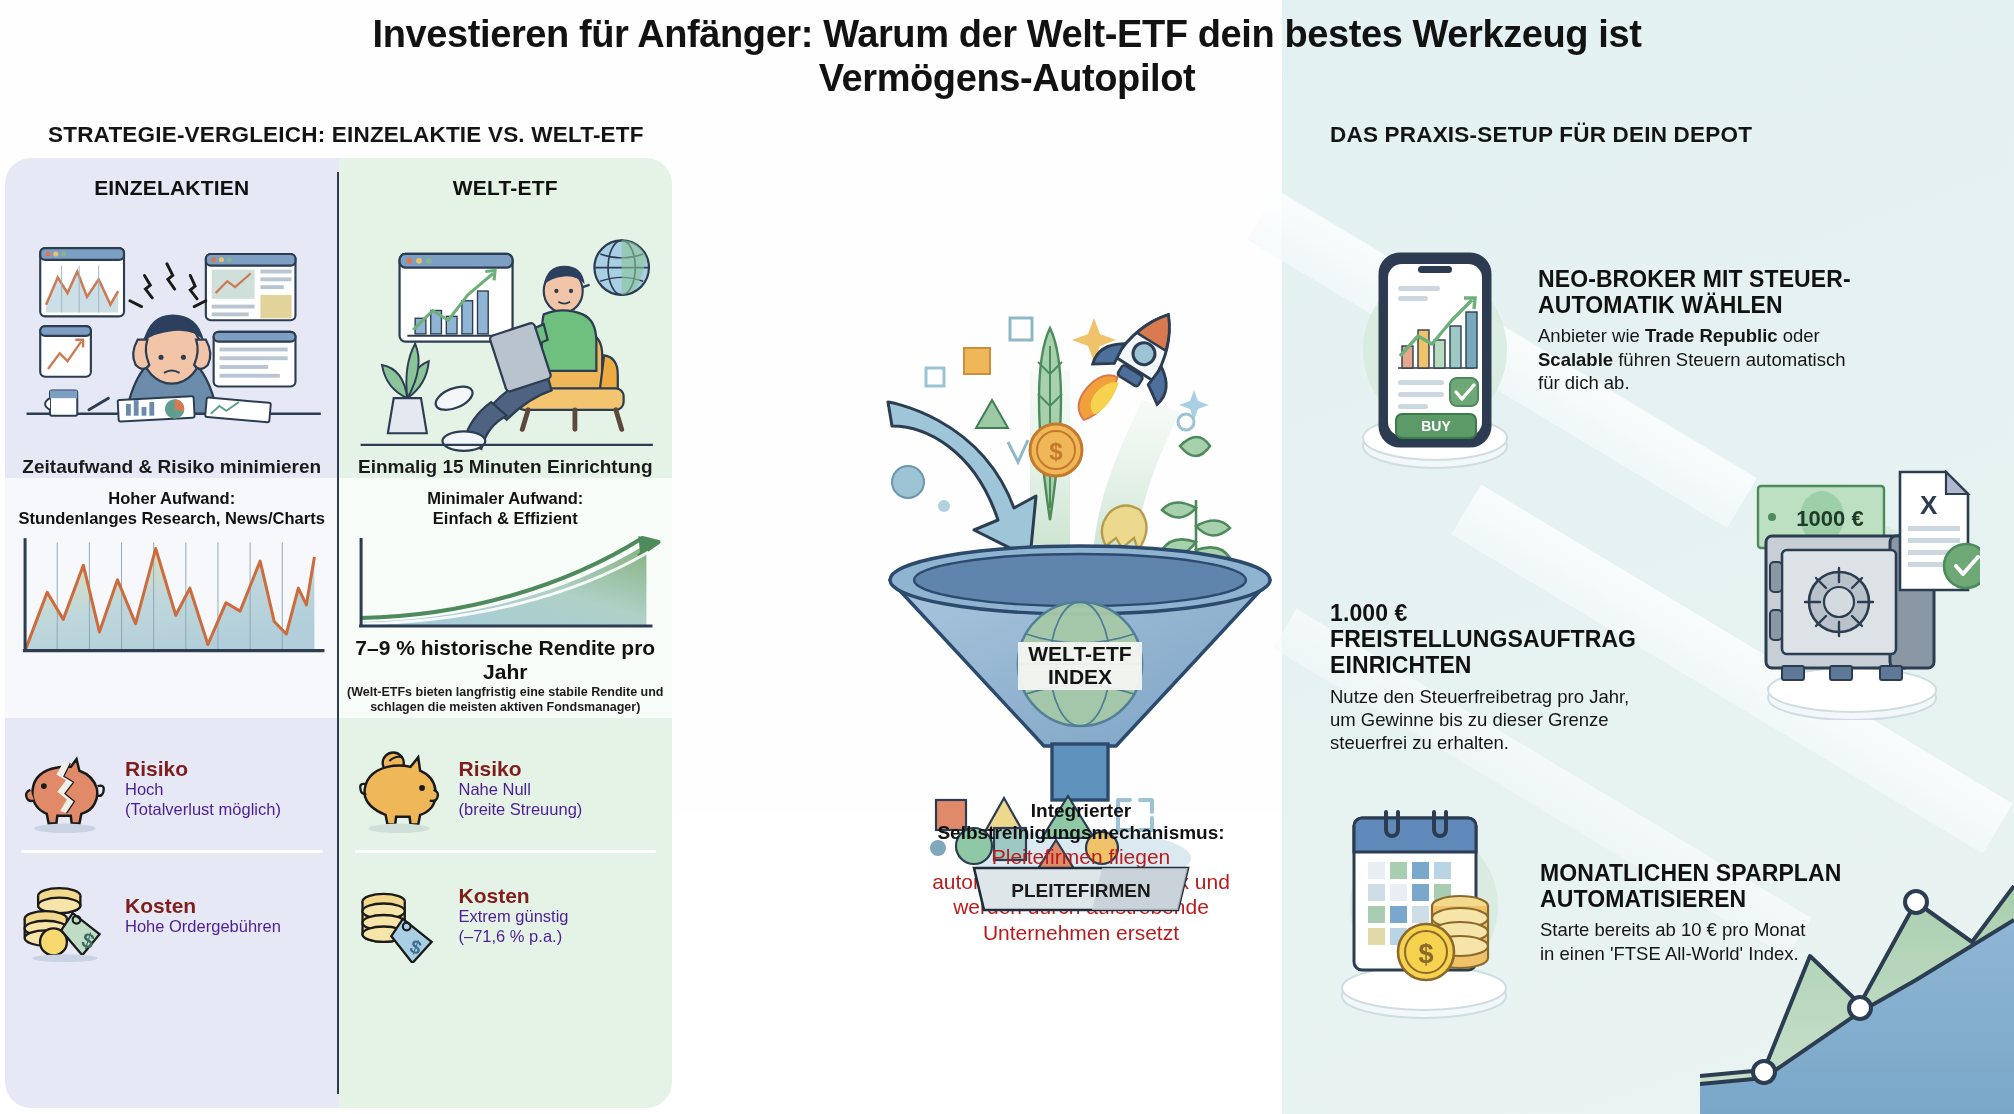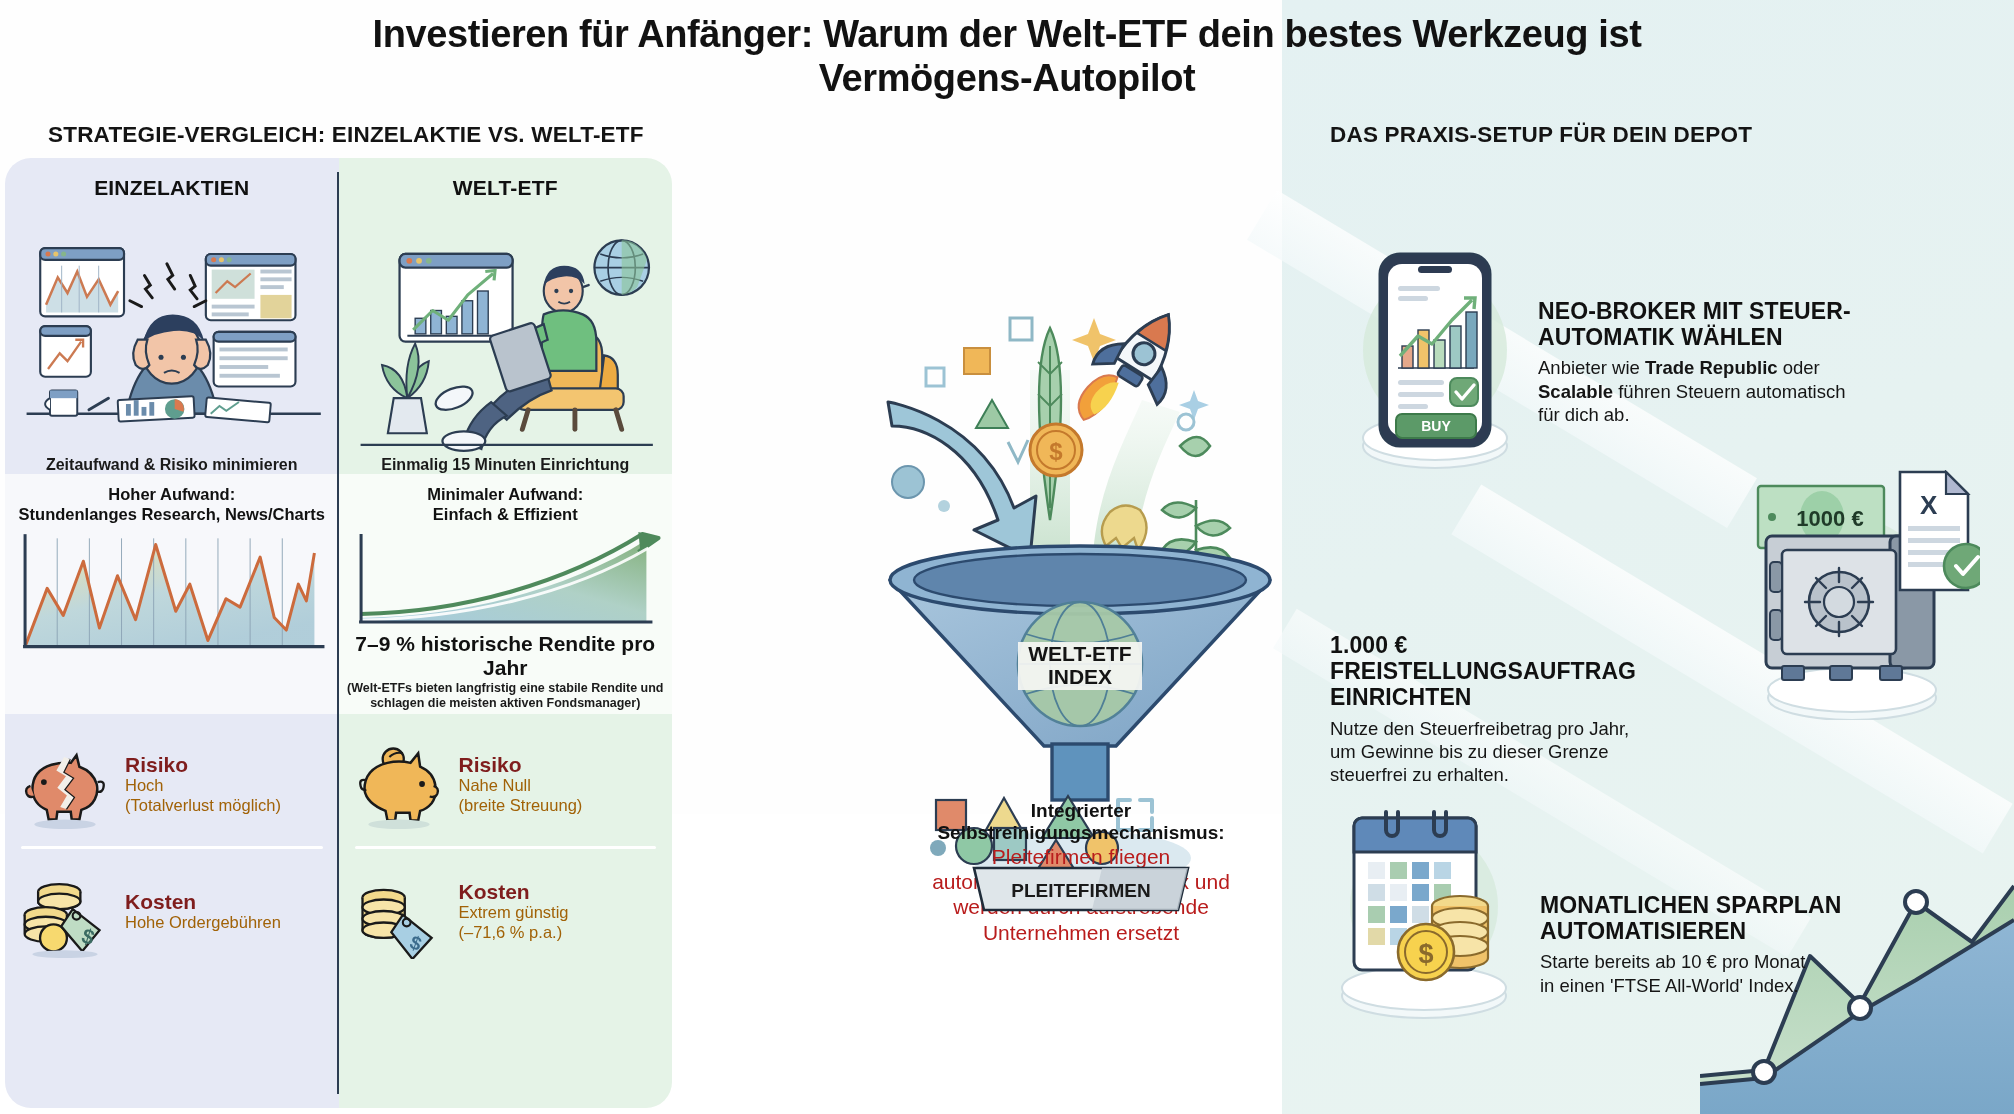--- a/index.html
+++ b/index.html
@@ -67,21 +67,21 @@
 
   .col-title {
     text-align: center; font-weight: 800; font-size: 21px;
     color: #111; padding-top: 18px; letter-spacing: .2px;
   }
 
   
   .hero { position: relative; height: 250px; margin: 4px 6px 0 6px; }
   .hero svg { width: 100%; height: 100%; display: block; }
   .hero-cap {
-    text-align: center; font-weight: 700; font-size: 16px; color: #1a1a1a;
+    text-align: center; font-weight: 700; font-size: 19px; color: #1a1a1a;
     margin-top: 2px;
   }
 
   
   .chart-block {
     background: #fafbfc; flex: 0 0 auto; padding: 10px 6px 6px 6px;
     height: 240px; position: relative;
   }
   .col-a .chart-block { background: #f7f8fb; }
   .col-b .chart-block { background: #f8fcf8; }
@@ -100,35 +100,35 @@
   }
 
   
   .attrs { flex: 1 1 auto; padding: 10px 12px 10px 12px; }
   .attr-row { display: flex; align-items: center; gap: 12px; height: 120px; }
   .attr-sep { height: 3px; background: #ffffff; border-radius: 2px; margin: 2px 4px; }
   .attr-icon { width: 96px; height: 96px; flex: 0 0 96px; }
   .attr-icon svg { width: 100%; height: 100%; display: block; }
   .attr-text { flex: 1 1 auto; }
   .attr-title { font-weight: 800; font-size: 21px; color: #7f1d1d; line-height: 1.1; }
-  .attr-line { font-weight: 500; font-size: 16.5px; color: #a16207; line-height: 1.2; }
+  .attr-line { font-weight: 500; font-size: 16.5px; color: #4c1d95; line-height: 1.2; }
 
   
   .funnel-wrap {
     position: absolute; left: 880px; top: 250px; width: 400px; height: 560px; z-index: 8;
   }
   .funnel-wrap svg { width: 100%; height: 100%; display: block; }
   .funnel-caption {
     position: absolute; left: 876px; top: 800px; width: 410px; text-align: center; z-index: 9;
   }
   .fc-strong { font-weight: 800; font-size: 19px; color: #111; line-height: 1.16; }
   .fc-body { font-weight: 400; font-size: 21px; color: #b91c1c; line-height: 1.2; }
 
   
-  .step { position: absolute; z-index: 20; margin-top: 32px; }
+  .step { position: absolute; z-index: 20; }
   .step-illus { position: absolute; }
   .step-illus svg { width: 100%; height: 100%; display: block; }
   .step-title {
     font-weight: 800; font-size: 23px; color: #111; line-height: 1.14; letter-spacing: .1px;
   }
   .step-body {
     font-weight: 500; font-size: 18.5px; color: #151515; line-height: 1.26; margin-top: 6px;
   }
   .step-body b { font-weight: 800; }
 

